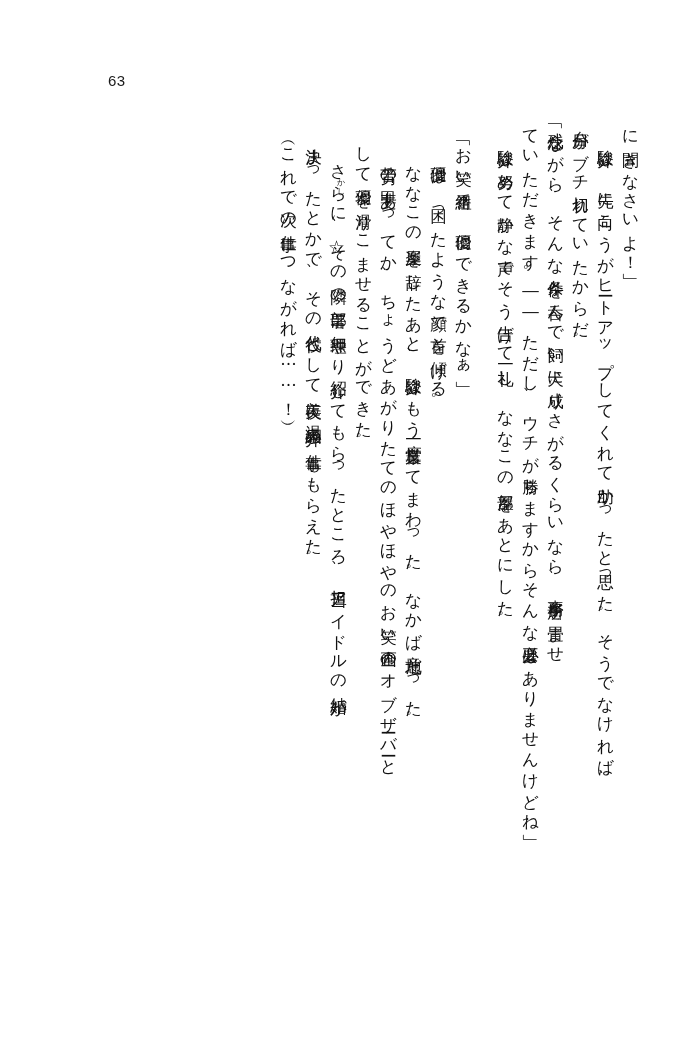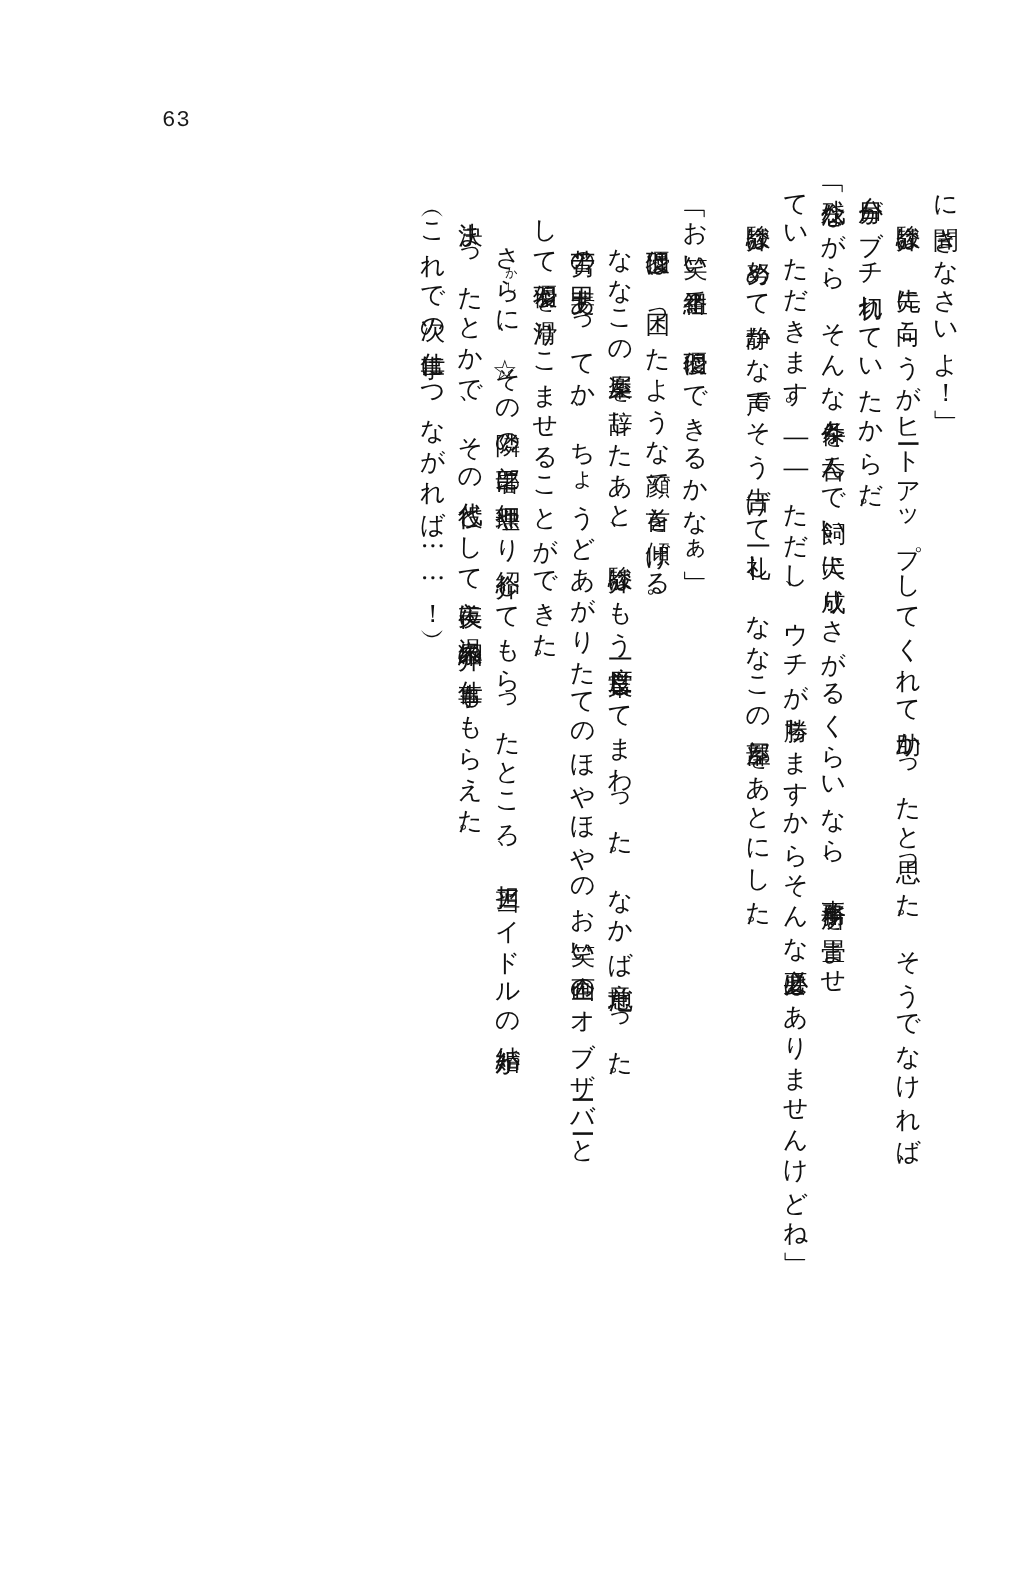--- a/index.html
+++ b/index.html
@@ -21,21 +21,21 @@
     top: 0;
     width: 690px;
     height: 1050px;
     background: #ffffff;
   }
   .page-number {
     position: absolute;
     left: 108px;
     top: 72px;
     font-size: 15px;
-    font-family: Liberation Mono, monospace;
+    font-family: Liberation Sans, sans-serif;
     letter-spacing: 0.5px;
     color: #1a1a1a;
   }
   .text-block {
     position: absolute;
     top: 118px;
     right: 52px;
     height: 865px;
     width: 560px;
     display: flex;

